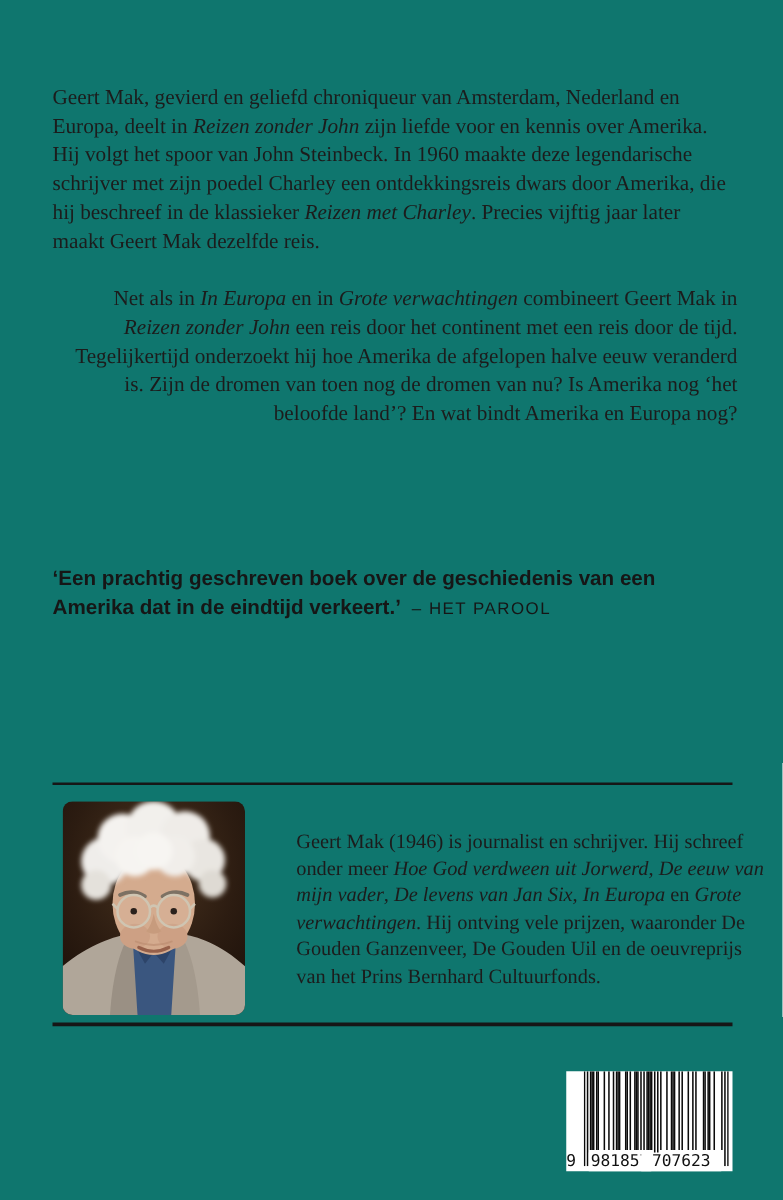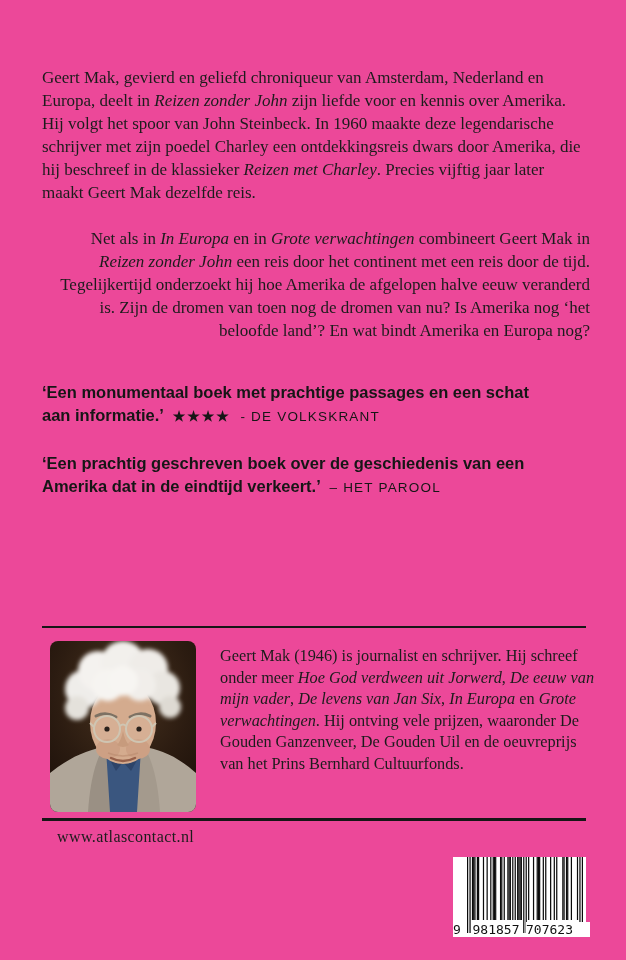--- a/index.html
+++ b/index.html
@@ -1,19 +1,19 @@
 <!DOCTYPE html>
 <html><head>
 <meta charset="utf-8">
 <style>
   html, body { margin:0; padding:0; background:#ffffff; }
   .page {
     position:relative;
     width:626px; height:960px;
-    background:#ec4899;
+    background:#0f766e;
     color:#1c1c1c;
     font-family:"Liberation Serif", serif;
     overflow:hidden;
   }
   
   .body-text {
     position:absolute; left:42px; width:548px;
     font-size:17px; line-height:23px; margin:0;
     color:#1c1c1c;
   }
@@ -41,58 +41,53 @@
   #rule-bottom { top:818px; height:3px; }
 
   
   .author-photo {
     position:absolute; left:50px; top:641px;
     width:146px; height:171px;
     border-radius:8px; overflow:hidden;
   }
   .author-bio {
     position:absolute; left:219px; top:644px; width:376px;
-    font-size:16.3px; line-height:21.6px; margin:1px;
+    font-size:16.3px; line-height:21.6px; margin:18px;
     color:#1c1c1c;
   }
 
   
   .website {
     position:absolute; left:57px; top:828px;
     font-size:16px; letter-spacing:0.4px; color:#1c1c1c;
   }
   .barcode {
     position:absolute; left:453px; top:857px;
     width:133px; height:80px; background:#ffffff;
   }
   .barcode svg { position:absolute; left:14px; top:0; width:116px; height:76px; }
   .bc-digits span {
     position:absolute;
     font-family:"DejaVu Sans Mono", monospace;
     font-size:13px; color:#111; bottom:0; height:15px; line-height:15px;
   }
   .bc-digit-lead { left:0; width:13px; text-align:left; }
   .bc-digits .grp1 { left:18px; width:50px; background:#fff; text-align:center; }
-  .bc-digits .grp2 { left:73px; width:64px; background:#fff; }
+  .bc-digits .grp2 { left:60px; width:64px; background:#fff; text-align:center; }
 </style>
 </head>
 <body>
 
 <div class="page">
 
   <section>
     <p class="body-text" id="synopsis-p1"><span>Geert Mak, gevierd en geliefd chroniqueur van Amsterdam, Nederland en Europa, deelt in </span><span class="seg-italic">Reizen zonder John</span><span> zijn liefde voor en kennis over Amerika. Hij volgt het spoor van John Steinbeck. In 1960 maakte deze legendarische schrijver met zijn poedel Charley een ontdekkingsreis dwars door Amerika, die hij beschreef in de klassieker </span><span class="seg-italic">Reizen met Charley</span><span>. Precies vijftig jaar later maakt Geert Mak dezelfde reis.</span></p>
     <p class="body-text" id="synopsis-p2"><span>Net als in </span><span class="seg-italic">In Europa</span><span> en in </span><span class="seg-italic">Grote verwachtingen</span><span> combineert Geert Mak in </span><span class="seg-italic">Reizen zonder John</span><span> een reis door het continent met een reis door de tijd. Tegelijkertijd onderzoekt hij hoe Amerika de afgelopen halve eeuw veranderd is. Zijn de dromen van toen nog de dromen van nu? Is Amerika nog ‘het beloofde land’? En wat bindt Amerika en Europa nog?</span></p>
   </section>
 
-  <p class="review" id="review-1">
-    <span>‘Een monumentaal boek met prachtige passages en een schat aan informatie.’</span>
-    <span class="stars">★★★★</span>
-    <span class="attribution"><span>-</span> <span>DE VOLKSKRANT</span></span>
-  </p>
 
   <p class="review" id="review-2">
     <span>‘Een prachtig geschreven boek over de geschiedenis van een Amerika dat in de eindtijd verkeert.’</span>
     <span class="attribution"><span>–</span> <span>HET PAROOL</span></span>
   </p>
 
   <div class="rule" id="rule-top"></div>
 
   <div class="author-photo">
     <svg viewBox="0 0 146 171" width="146" height="171">
@@ -150,21 +145,20 @@
 
       <path d="M61,117 Q73,123 85,117" stroke="#96604a" stroke-width="2.5" fill="none" stroke-linecap="round"></path>
       <path d="M58,112 Q73,118 88,112" stroke="#b98b6e" stroke-width="1.5" fill="none" opacity="0.6"></path>
     </svg>
   </div>
 
   <p class="author-bio"><span>Geert Mak (1946) is journalist en schrijver. Hij schreef onder meer </span><span class="seg-italic">Hoe God verdween uit Jorwerd</span><span>, </span><span class="seg-italic">De eeuw van mijn vader</span><span>, </span><span class="seg-italic">De levens van Jan Six</span><span>, </span><span class="seg-italic">In Europa</span><span> en </span><span class="seg-italic">Grote verwachtingen</span><span>. Hij ontving vele prijzen, waaronder De Gouden Ganzenveer, De Gouden Uil en de oeuvreprijs van het Prins Bernhard Cultuurfonds.</span></p>
 
   <div class="rule" id="rule-bottom"></div>
 
-  <div class="website">www.atlascontact.nl</div>
 
   <div class="barcode">
     <svg id="barcode-svg" viewBox="0 0 95 76" preserveAspectRatio="none">
         <rect x="0" y="0" width="1" height="76" fill="#0a0a0a"></rect>
         <rect x="2" y="0" width="1" height="76" fill="#0a0a0a"></rect>
         <rect x="4" y="0" width="1" height="63" fill="#0a0a0a"></rect>
         <rect x="5" y="0" width="1" height="63" fill="#0a0a0a"></rect>
         <rect x="6" y="0" width="1" height="63" fill="#0a0a0a"></rect>
         <rect x="8" y="0" width="1" height="63" fill="#0a0a0a"></rect>
         <rect x="9" y="0" width="1" height="63" fill="#0a0a0a"></rect>

